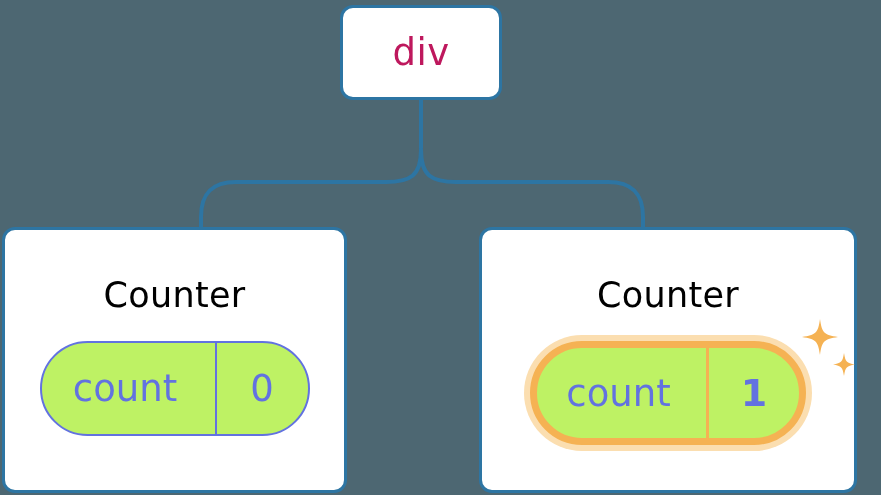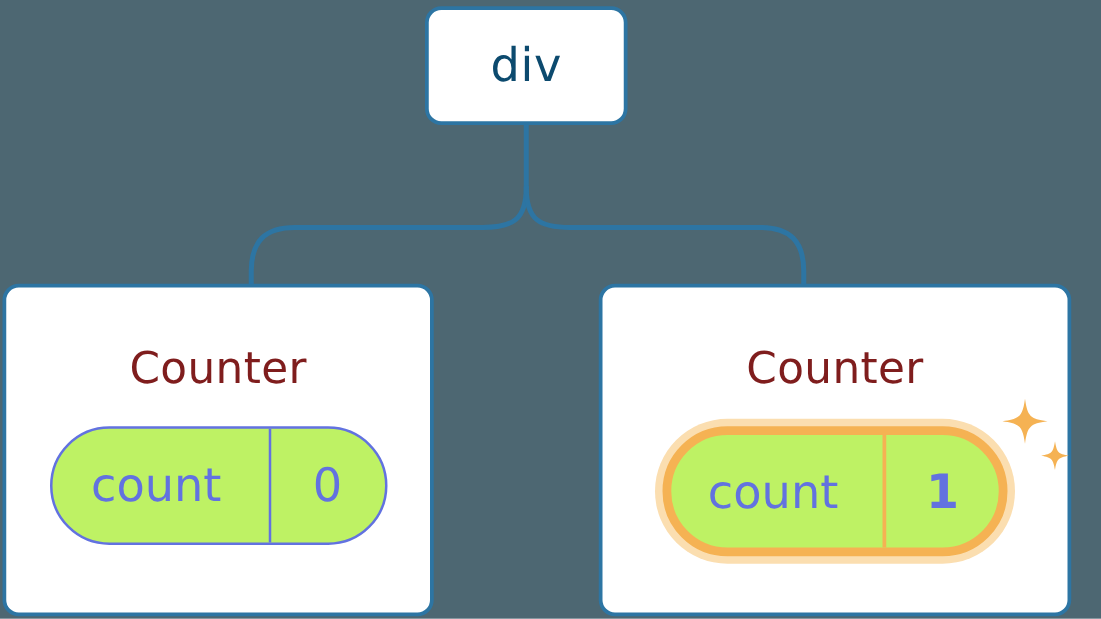--- a/index.html
+++ b/index.html
@@ -41,21 +41,21 @@
     left: 340px;
     top: 5px;
     width: 162px;
     height: 95px;
     border-radius: 13px;
     display: flex;
     align-items: center;
     justify-content: center;
   }
   #root-node .node-title {
-    color: #0c4a6e;
+    color: #be185d;
     font-size: 37px;
     letter-spacing: 0.5px;
     line-height: 1;
   }
 
   
   .card {
     border-radius: 13px;
     display: flex;
     flex-direction: column;
@@ -67,21 +67,21 @@
     width: 345px;
     height: 266px;
   }
   #card-right {
     left: 479px;
     top: 227px;
     width: 378px;
     height: 266px;
   }
   .card-title {
-    color: #7f1d1d;
+    color: #000000;
     font-size: 35px;
     letter-spacing: 0.3px;
     line-height: 1;
     margin-top: 48px;
   }
 
   
   .pill-wrap {
     position: relative;
     margin-top: 28px;

